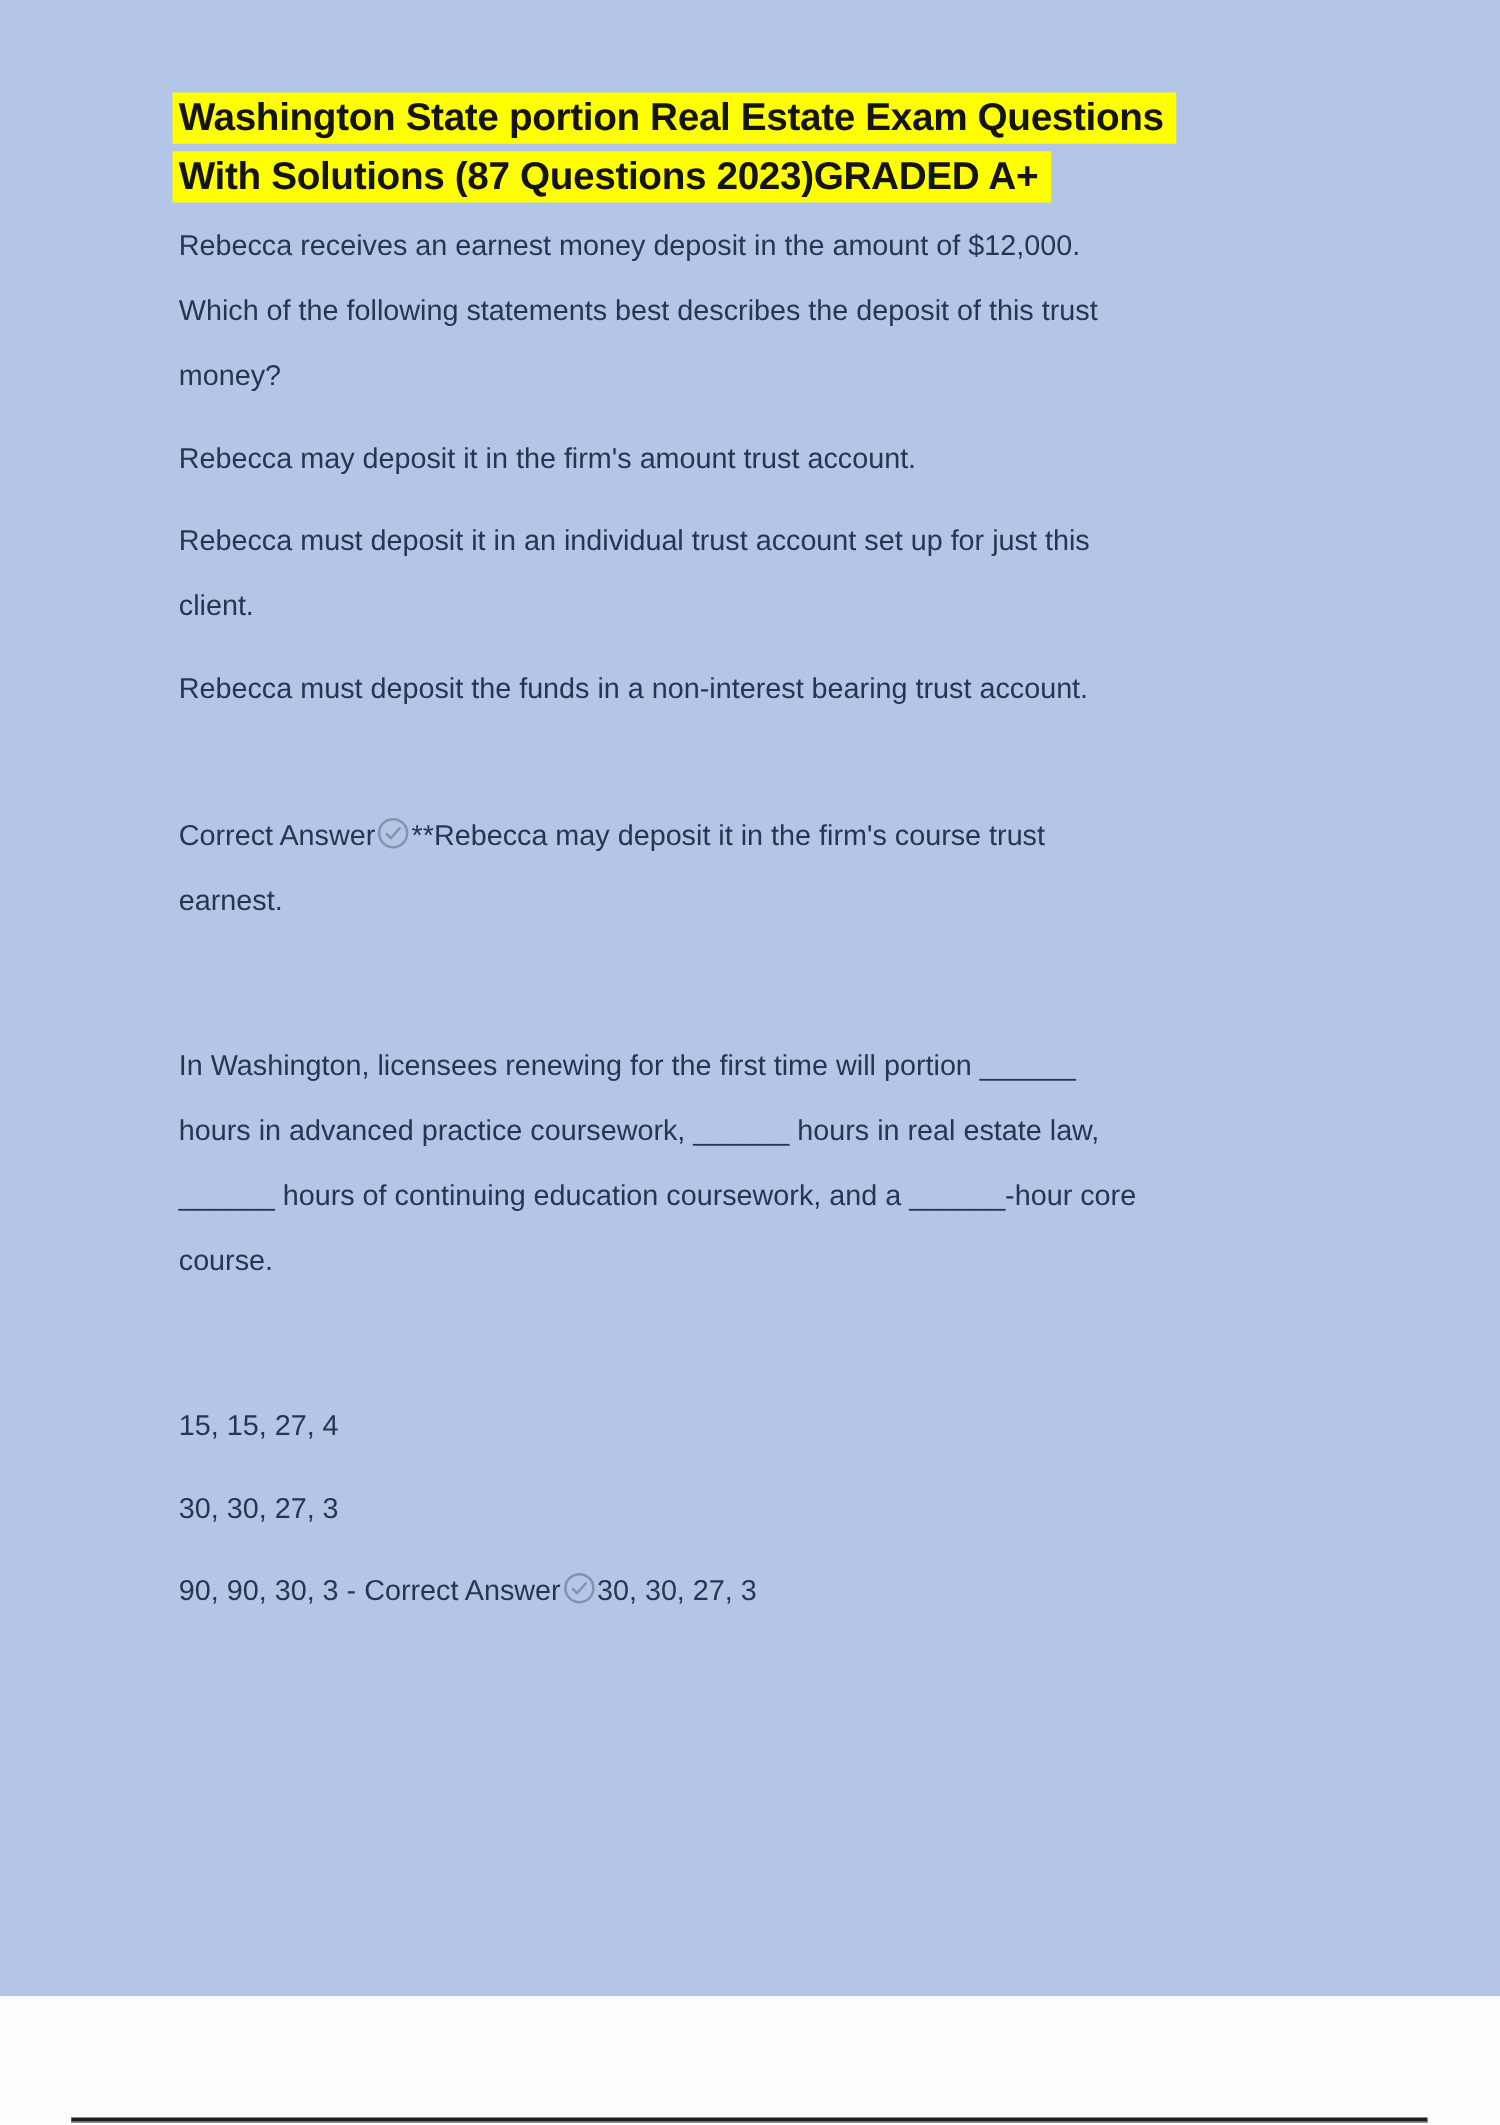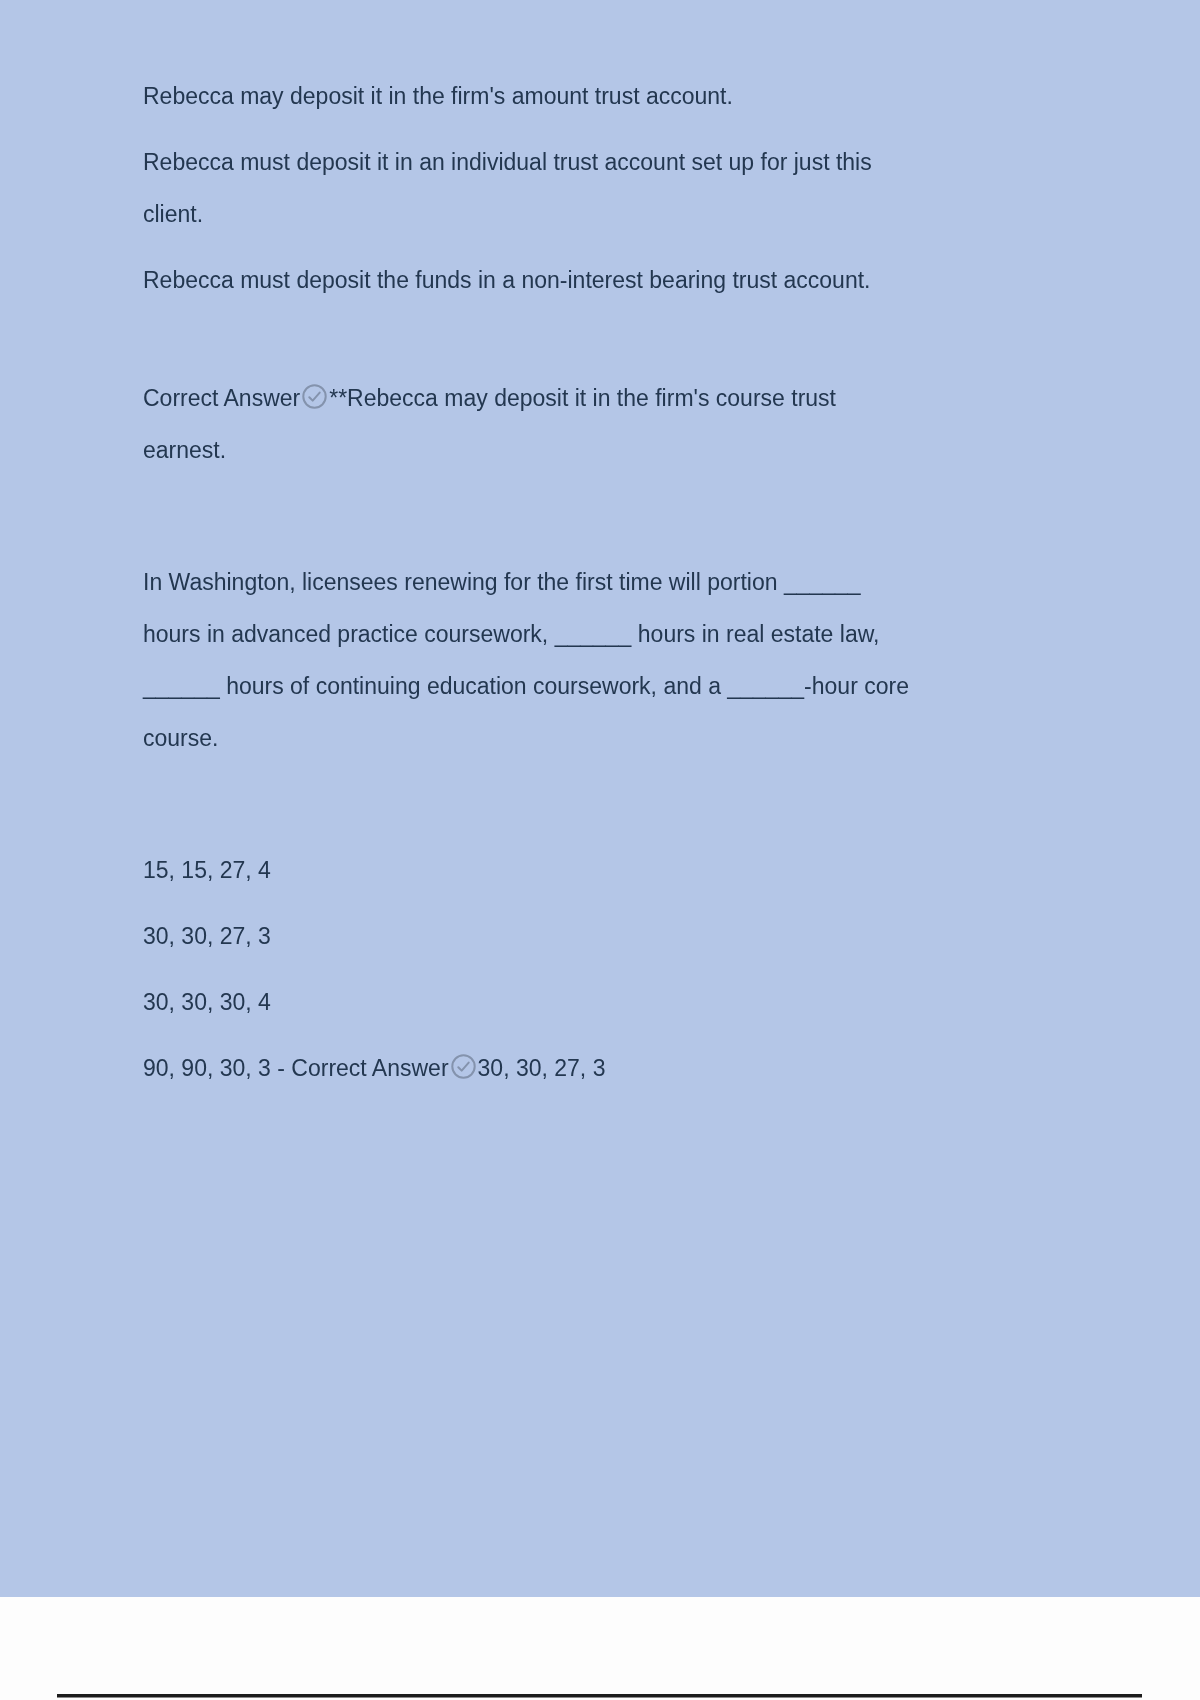--- a/index.html
+++ b/index.html
@@ -73,21 +73,25 @@
     background: #1c1c1c;
     border-bottom: 1px solid #8a8a8a;
   }
 </style>
 </head>
 <body>
 
 <div class="page">
   <div class="doc-area">
 
+    <h1 class="title"><span class="hl">Washington State portion Real Estate Exam Questions</span><br><span class="hl">With Solutions (87 Questions 2023)GRADED A+</span></h1>
 
+    <p class="para">Rebecca receives an earnest money deposit in the amount of $12,000.
+Which of the following statements best describes the deposit of this trust
+money?</p>
 
     <p class="para">Rebecca may deposit it in the firm's amount trust account.</p>
 
     <p class="para">Rebecca must deposit it in an individual trust account set up for just this
 client.</p>
 
     <p class="para">Rebecca must deposit the funds in a non-interest bearing trust account.</p>
 
     <p class="para"><br><span>Correct Answer</span><span class="check-icon"><svg viewBox="0 0 27 27" width="27" height="27">
             <circle cx="13.5" cy="13.5" r="11.2" stroke="#8493ad" stroke-width="2" fill="none"></circle>
@@ -100,21 +104,20 @@
 hours in advanced practice coursework, ______ hours in real estate law,
 ______ hours of continuing education coursework, and a ______-hour core
 course.</p>
 
     <div class="spacer"></div>
 
     <p class="para">15, 15, 27, 4</p>
 
     <p class="para">30, 30, 27, 3</p>
 
-    <p class="para">30, 30, 30, 4</p>
 
     <p class="para"><span>90, 90, 30, 3 - Correct Answer</span><span class="check-icon"><svg viewBox="0 0 27 27" width="27" height="27">
             <circle cx="13.5" cy="13.5" r="11.2" stroke="#8493ad" stroke-width="2" fill="none"></circle>
             <path d="M8.3 14.2l3.4 3.4 7-8" stroke="#8493ad" stroke-width="2" fill="none" stroke-linecap="round" stroke-linejoin="round"></path>
           </svg></span><span>30, 30, 27, 3</span></p>
 
   </div>
 
   <div class="footer-strip">
     <div class="footer-line"></div>

